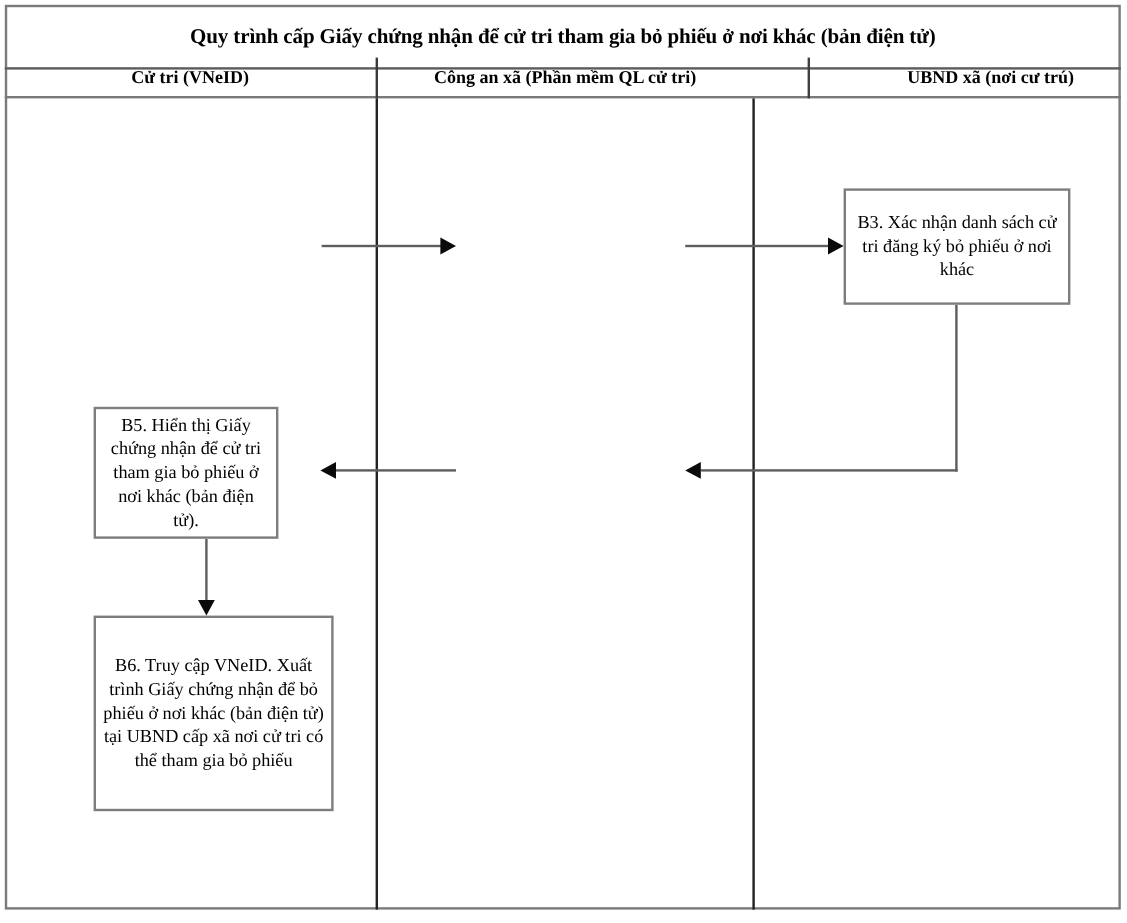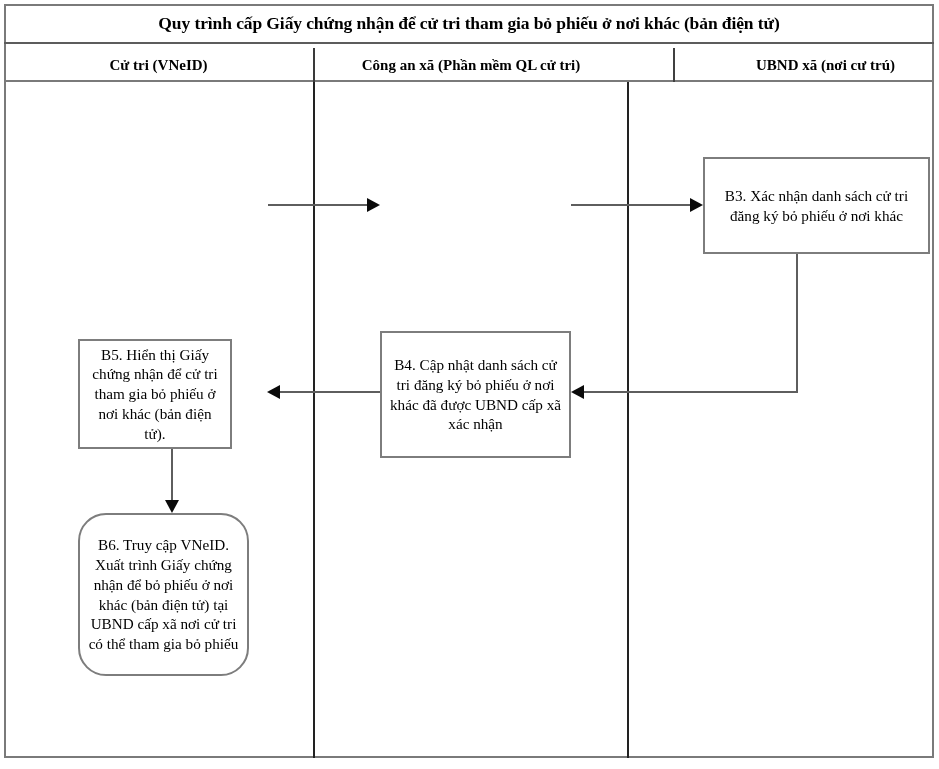--- a/index.html
+++ b/index.html
@@ -29,21 +29,21 @@
     border: 2px solid #7a7a7a;
     box-sizing: border-box;
   }
 
   
   .title-row {
     position: absolute;
     left: 4px;
     top: 4px;
     width: 930px;
-    height: 40px;
+    height: 54px;
     box-sizing: border-box;
     border-bottom: 2px solid #5c5c5c;
     display: flex;
     align-items: center;
     justify-content: center;
   }
   .title-text {
     font-size: 17.5px;
     font-weight: bold;
     letter-spacing: -0.1px;
@@ -100,24 +100,24 @@
     padding: 3px 6px;
     font-size: 15.2px;
     line-height: 1.30;
     z-index: 3;
   }
   .box-text { display: block; }
 
   
   #box-b1 { left: 78px;  top: 154px; width: 190px; height: 100px; }
   #box-b2 { left: 380px; top: 155px; width: 191px; height: 100px; }
-  #box-b3 { left: 703px; top: 157px; width: 227px; height: 97px;  }
+  #box-b3 { left: 703px; top: 157px; width: 189px; height: 97px;  }
   #box-b4 { left: 380px; top: 331px; width: 191px; height: 127px; }
   #box-b5 { left: 78px;  top: 339px; width: 154px; height: 110px; }
-  #box-b6 { left: 78px;  top: 513px; width: 171px; height: 163px; border-radius: 28px; }
+  #box-b6 { left: 78px;  top: 513px; width: 200px; height: 163px; }
 
   
   .conn {
     position: absolute;
     background: #5e5e5e;
     z-index: 2;
   }
   .h-line { height: 2px; }
   .v-line { width: 2px; }
 
@@ -184,23 +184,20 @@
 
   <div class="conn v-line" style="left:171px; top:449px; height:52px;"></div>
   <div class="arrow arrow-down" style="left:165px; top:500px;"></div>
 
 
 
   <div class="box" id="box-b3">
     <span class="box-text">B3. Xác nhận danh sách cử tri đăng ký bỏ phiếu ở nơi khác</span>
   </div>
 
-  <div class="box" id="box-b4">
-    <span class="box-text">B4. Cập nhật danh sách cử tri đăng ký bỏ phiếu ở nơi khác đã được UBND cấp xã xác nhận</span>
-  </div>
 
   <div class="box" id="box-b5">
     <span class="box-text">B5. Hiển thị Giấy chứng nhận để cử tri tham gia bỏ phiếu ở nơi khác (bản điện tử).</span>
   </div>
 
   <div class="box" id="box-b6">
     <span class="box-text">B6. Truy cập VNeID. Xuất trình Giấy chứng nhận để bỏ phiếu ở nơi khác (bản điện tử) tại UBND cấp xã nơi  cử tri có thể tham gia bỏ phiếu</span>
   </div>
 
 </div>

